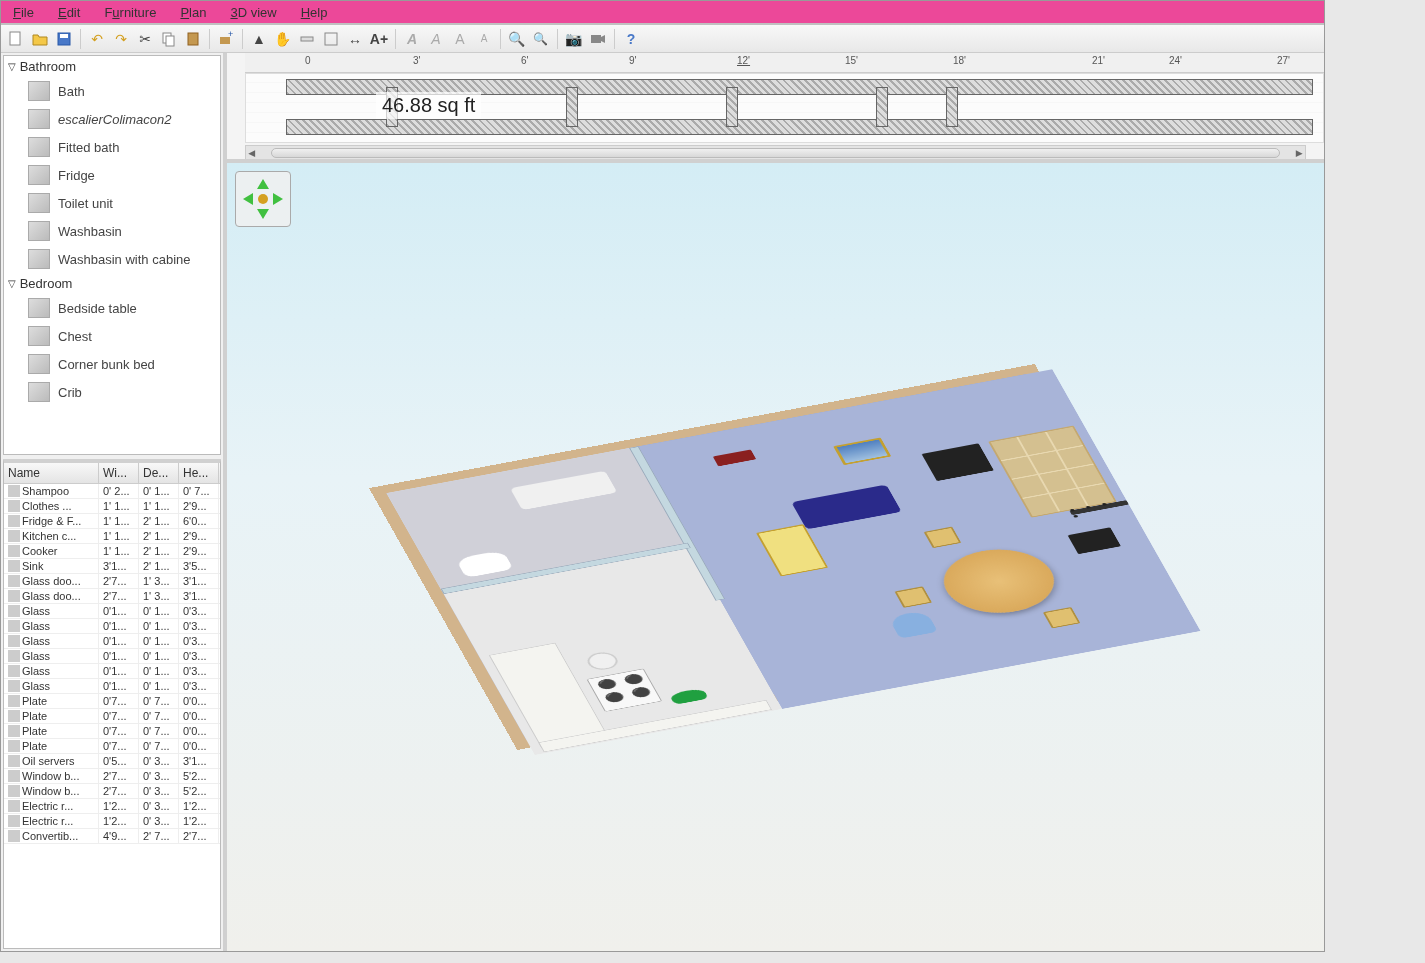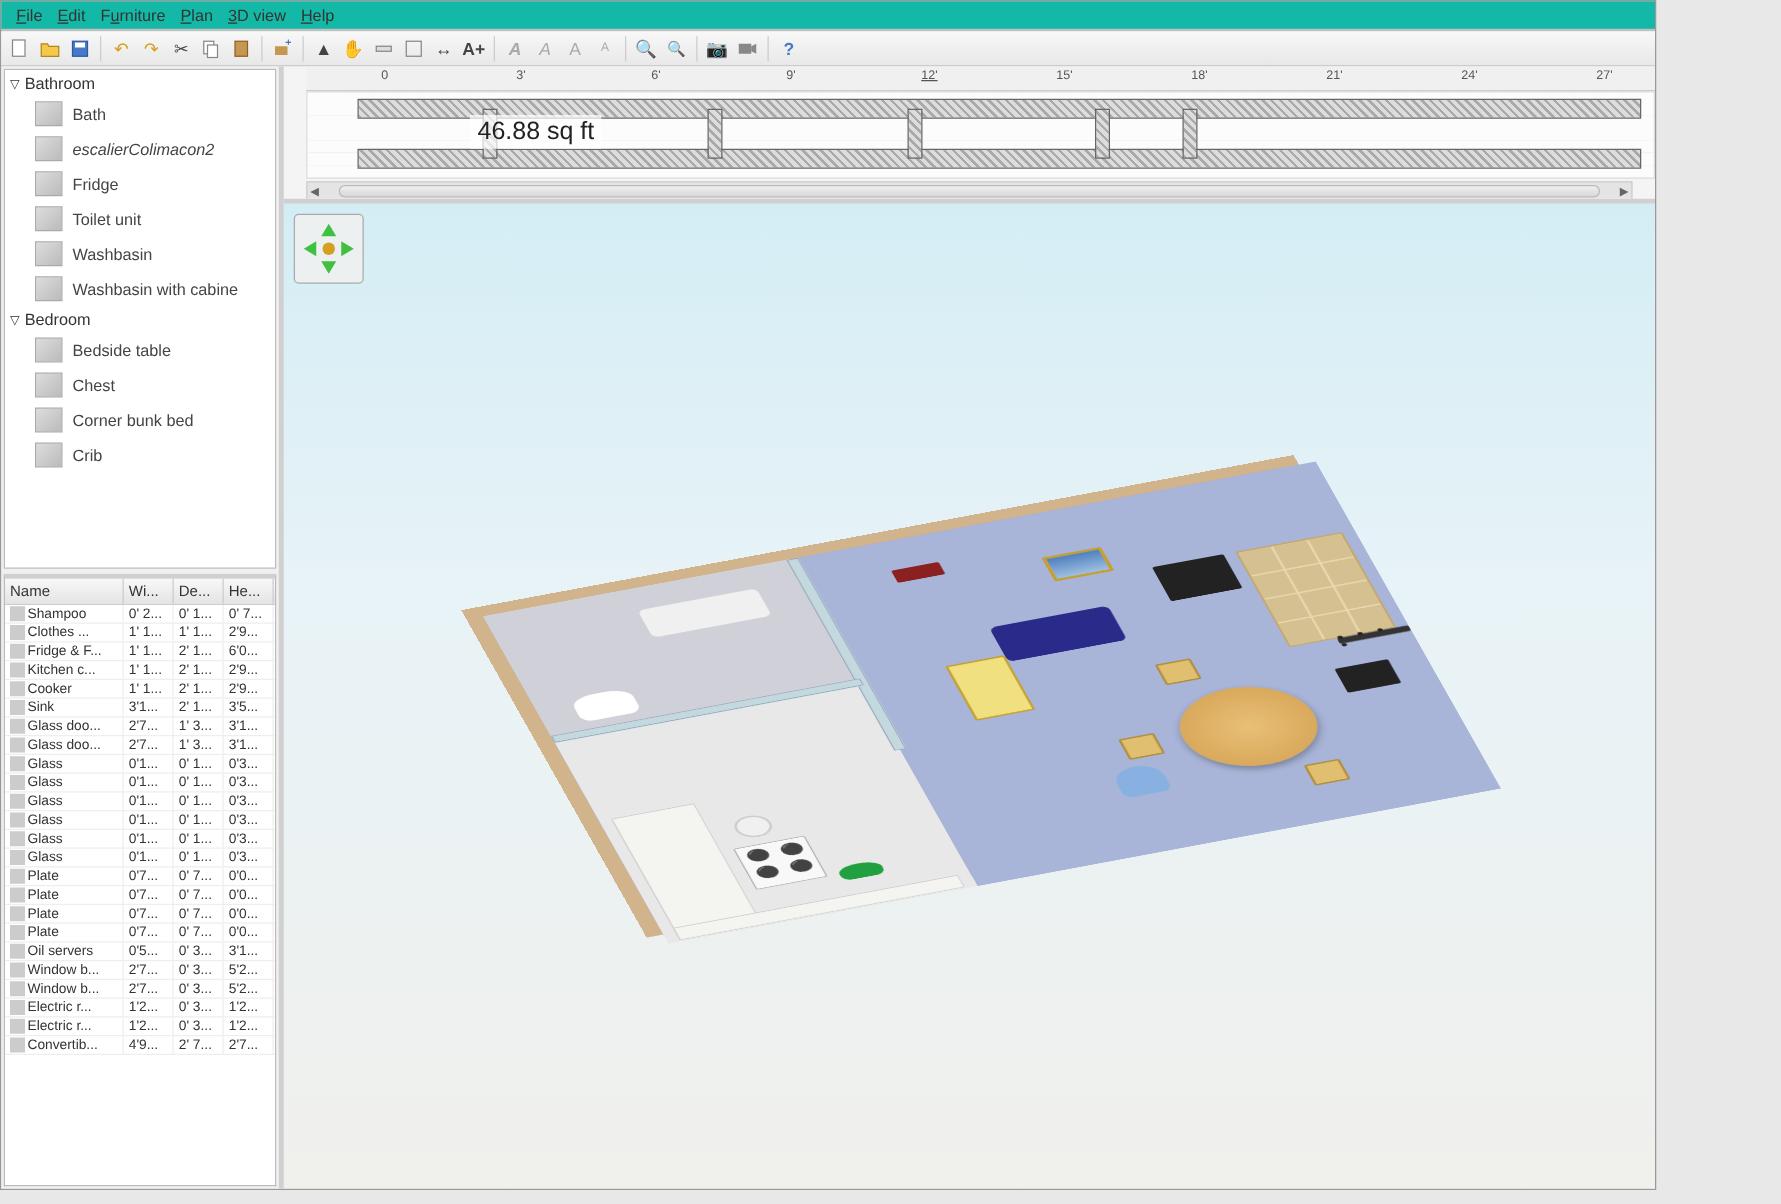--- a/index.html
+++ b/index.html
@@ -2,21 +2,21 @@
 <html><head>
 <meta charset="utf-8">
 <style>
 * { box-sizing: border-box; margin: 0; padding: 0; }
 body { font-family: "Segoe UI", Arial, sans-serif; font-size: 12px; background: #e8e8e8; overflow: hidden; }
 .window { width: 1325px; height: 952px; background: #e8e8e8; border: 1px solid #999; display: flex; flex-direction: column; }
 .titlebar { height: 22px; background: linear-gradient(to bottom, #e8e8e8, #d8d8d8); display: flex; align-items: center; justify-content: center; position: relative; border-bottom: 1px solid #bbb; }
 .titlebar-text { font-size: 12px; color: #555; }
 .titlebar-ctrls { position: absolute; right: 4px; display: flex; gap: 2px; }
 .tctrl { width: 18px; height: 14px; border: 1px solid #aaa; background: #ddd; display: flex; align-items: center; justify-content: center; font-size: 10px; cursor: pointer; }
-.menubar { height: 24px; background: #14b8a6; border-bottom: 2px solid #c0c0c0; display: flex; align-items: center; padding: 0 6px; gap: 0; }
+.menubar { height: 24px; background: #ec4899; border-bottom: 2px solid #c0c0c0; display: flex; align-items: center; padding: 0 6px; gap: 12px; }
 .menu-item { padding: 2px 6px; cursor: pointer; color: #333; font-size: 13px; }
 .menu-item u { text-decoration: underline; }
 .toolbar { height: 28px; background: linear-gradient(to bottom, #f8f8f8, #e8e8e8); border-bottom: 1px solid #ccc; display: flex; align-items: center; padding: 0 4px; gap: 2px; }
 .tbtn { width: 22px; height: 22px; border: 1px solid transparent; display: flex; align-items: center; justify-content: center; cursor: pointer; font-size: 14px; color: #444; border-radius: 2px; }
 .tsep { width: 1px; height: 20px; background: #ccc; margin: 0 3px; }
 .content { flex: 1; display: flex; overflow: hidden; }
 .left-panels { width: 226px; display: flex; flex-direction: column; background: #f0f0f0; border-right: 4px solid #d0d0d0; }
 .catalog { flex: 0 0 400px; overflow-y: auto; border: 1px solid #bbb; margin: 2px; background: #fff; }
 .cat-category { display: flex; align-items: center; padding: 3px 4px; font-size: 13px; color: #333; cursor: pointer; }
 .cat-expand { margin-right: 4px; font-size: 10px; }
@@ -172,20 +172,24 @@
           <div class="cat-item">
             <span class="cat-icon" style="background:linear-gradient(135deg,#ddd,#bbb);border:1px solid #aaa"></span>
             <span>Bath</span>
           </div>
           <div class="cat-item italic">
             <span class="cat-icon" style="background:linear-gradient(135deg,#ddd,#bbb);border:1px solid #aaa"></span>
             <span>escalierColimacon2</span>
           </div>
           <div class="cat-item">
             <span class="cat-icon" style="background:linear-gradient(135deg,#ddd,#bbb);border:1px solid #aaa"></span>
+            <span>Fitted bath</span>
+          </div>
+          <div class="cat-item">
+            <span class="cat-icon" style="background:linear-gradient(135deg,#ddd,#bbb);border:1px solid #aaa"></span>
             <span>Fridge</span>
           </div>
           <div class="cat-item">
             <span class="cat-icon" style="background:linear-gradient(135deg,#ddd,#bbb);border:1px solid #aaa"></span>
             <span>Toilet unit</span>
           </div>
           <div class="cat-item">
             <span class="cat-icon" style="background:linear-gradient(135deg,#ddd,#bbb);border:1px solid #aaa"></span>
             <span>Washbasin</span>
           </div>
@@ -445,21 +449,21 @@
     <div class="right-side">
       <div class="plan-pane">
         <div class="ruler-top" id="ruler-top">
             <span class="ruler-mark" style="left: 60px;">0</span>
             <span class="ruler-mark" style="left: 168px;">3'</span>
             <span class="ruler-mark" style="left: 276px;">6'</span>
             <span class="ruler-mark" style="left: 384px;">9'</span>
             <span class="ruler-mark" style="left: 492px; text-decoration: underline;">12'</span>
             <span class="ruler-mark" style="left: 600px;">15'</span>
             <span class="ruler-mark" style="left: 708px;">18'</span>
-            <span class="ruler-mark" style="left: 816px;">21'</span>
+            <span class="ruler-mark" style="left: 847px;">21'</span>
             <span class="ruler-mark" style="left: 924px;">24'</span>
             <span class="ruler-mark" style="left: 1032px;">27'</span>
           </div>
         <div class="plan-area">
           <div class="plan-walls">
             <div class="wall-seg" style="left:0;top:0;width:100%;height:16px"></div>
             <div class="wall-seg" style="left:0;top:40px;width:100%;height:16px"></div>
             <div class="wall-seg" style="left:100px;top:8px;width:12px;height:40px"></div>
             <div class="wall-seg" style="left:280px;top:8px;width:12px;height:40px"></div>
             <div class="wall-seg" style="left:440px;top:8px;width:12px;height:40px"></div>

